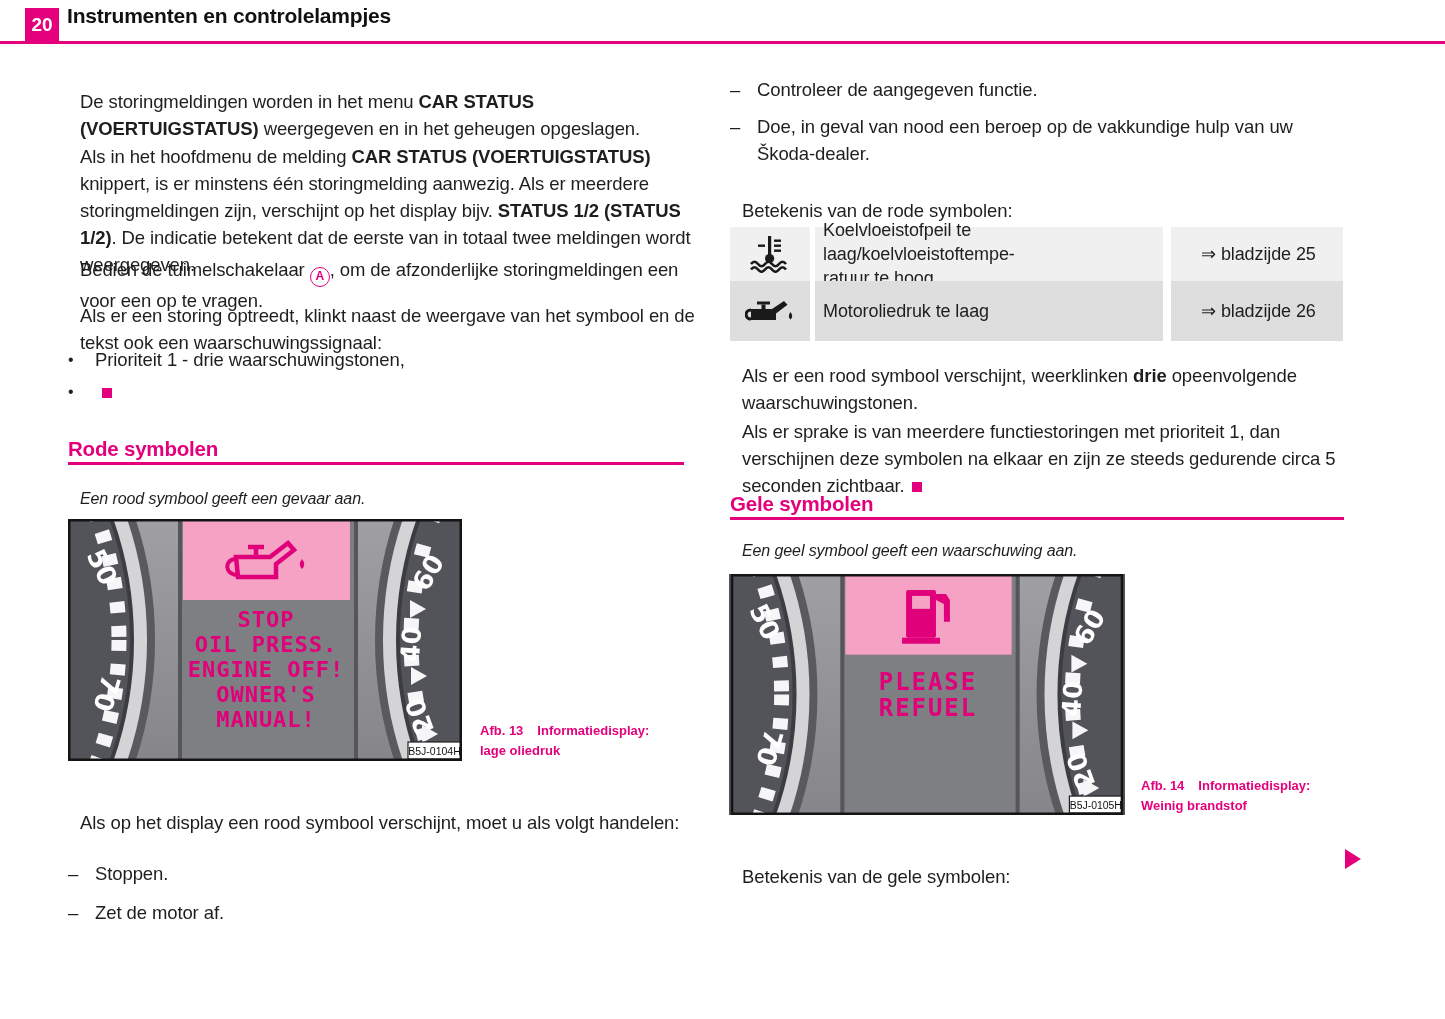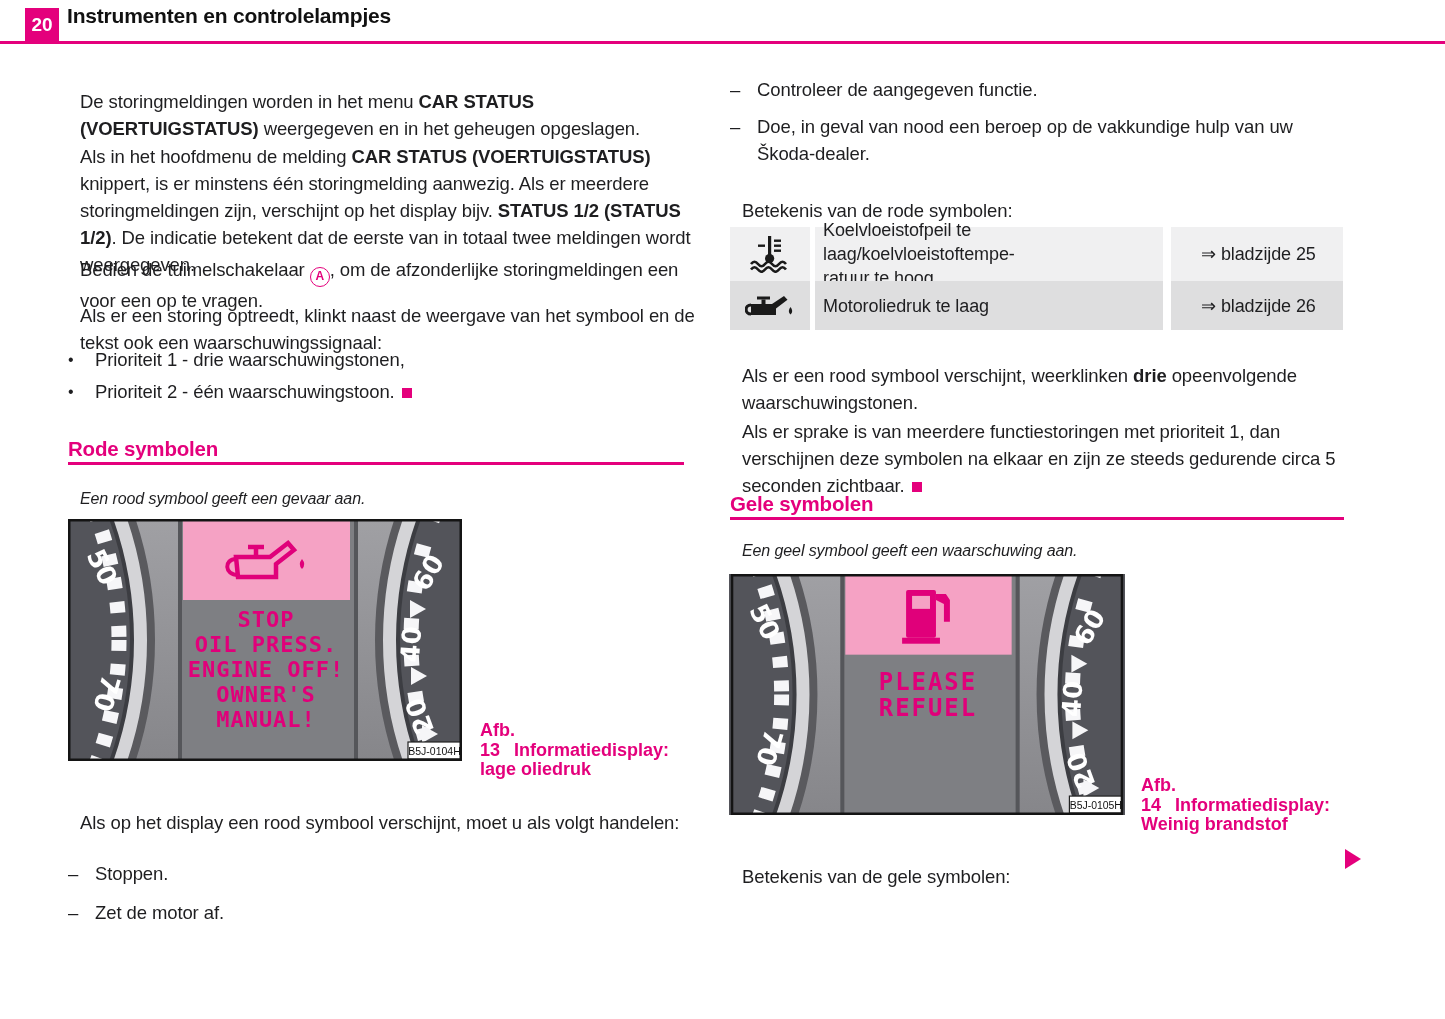--- a/index.html
+++ b/index.html
@@ -36,23 +36,23 @@
   .trow{display:flex;}
   .tcell{display:flex;align-items:center;}
   .icon-cell{width:80px;justify-content:center;flex:none;margin-right:5px;}
   .desc-cell{width:340px;padding-left:8px;flex:none;margin-right:8px;
     flex-direction:column;align-items:flex-start;justify-content:center;
     font-size:18px;line-height:24px;letter-spacing:-0.1px;}
   .page-cell{flex:1;padding-left:30px;font-size:18px;letter-spacing:-0.1px;}
   .row-light .tcell{background:#f0f0f1;}
   .row-dark .tcell{background:#dededf;}
   .trow{height:54px;}
-  .trow.second{height:49px;}
-  
-  .fig-caption{color:#e4007c;font-weight:700;font-size:18px;line-height:19.5px;width:210px;}
+  .trow.second{height:60px;}
+  
+  .fig-caption{color:#e4007c;font-weight:700;font-size:13px;line-height:19.5px;width:210px;}
   .cap-num{margin-right:14px;}
   
   .cont-arrow{width:0;height:0;border-left:16px solid #e4007c;
     border-top:10px solid transparent;border-bottom:10px solid transparent;}
   figure{margin:0;}
   .cluster-svg{display:block;}
 </style>
 </head>
 <body>
 
@@ -70,21 +70,21 @@
 
 <p class="abs body-text" style="left:68px;top:290px;width:616px">Als er een storing optreedt, klinkt naast de weergave van het symbool en de tekst ook een waarschuwingssignaal:</p>
 
 <div class="abs" style="left:68px;top:346px;width:616px">
   <div class="li-row">
     <span class="li-marker bullet-marker">•</span>
     <span>Prioriteit 1 - drie waarschuwingstonen,</span>
   </div>
   <div class="li-row" style="margin-top:5px">
     <span class="li-marker bullet-marker">•</span>
-    <span><span>Prioriteit 2 - één waarschuwingstoon.</span><span class="end-sq"></span></span>
+    <span><span class="end-sq"></span></span>
   </div>
 </div>
 
 <div class="abs sec-head" style="left:68px;top:437px">Rode symbolen</div>
 <div class="abs sec-rule" style="left:68px;top:462px;width:616px"></div>
 <p class="abs italic-lead" style="left:68px;top:478px;width:616px">Een rood symbool geeft een gevaar aan.</p>
 
 <figure class="abs" style="left:68px;top:519px">
   <svg class="cluster-svg" width="394" height="242" viewBox="0 0 394 242">
     <defs>

